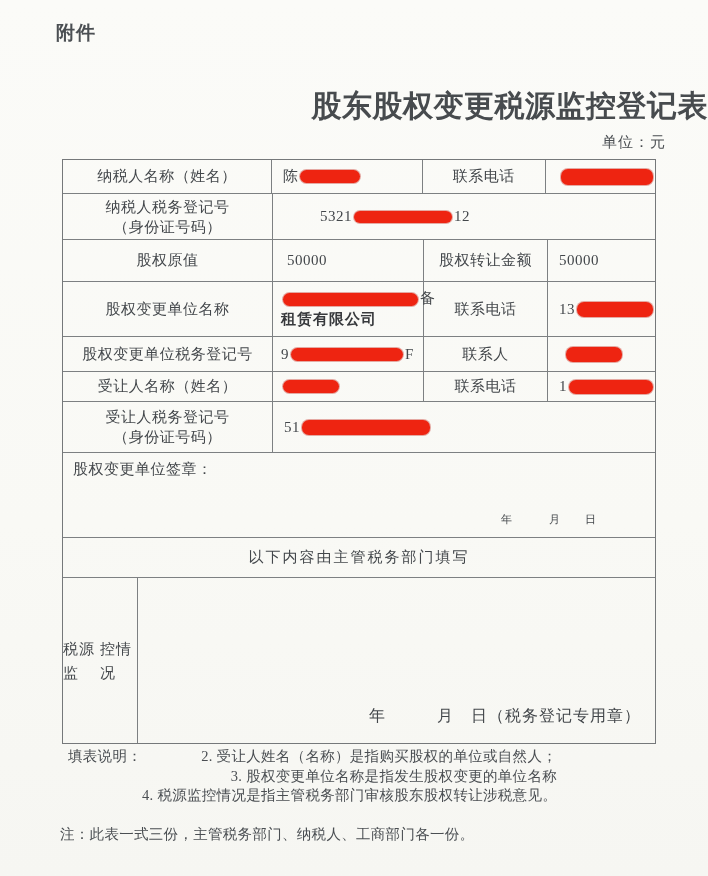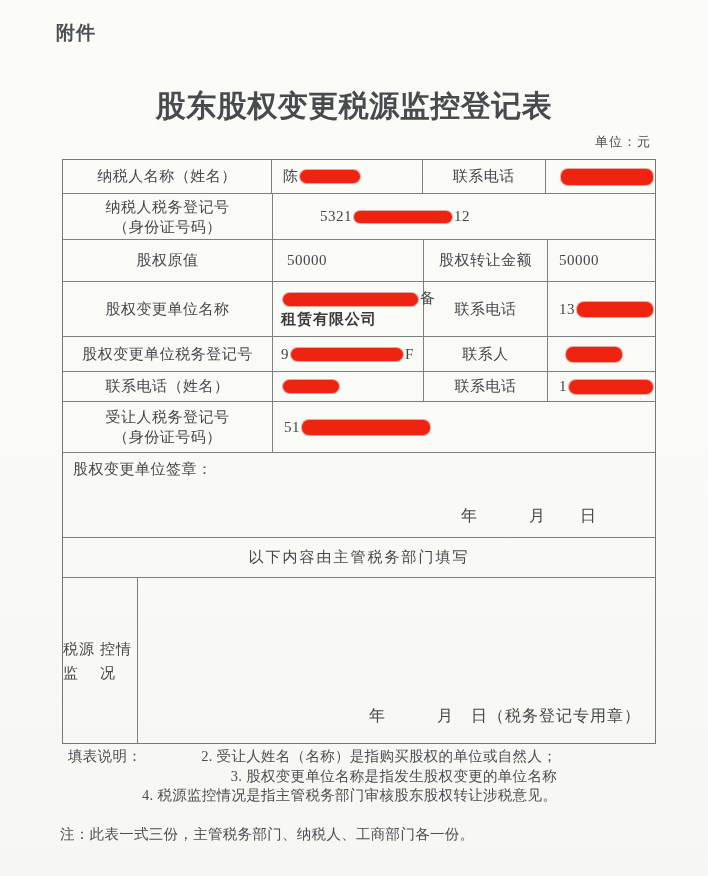--- a/index.html
+++ b/index.html
@@ -14,26 +14,26 @@
     background:linear-gradient(180deg,#fbfbf8 0%, #f9f9f5 60%, #f6f6f2 100%);
     overflow:hidden;
   }
   .attachment {
     position:absolute; left:56px; top:20px;
     font-family:"Liberation Sans","DejaVu Sans",sans-serif;
     font-size:19px; font-weight:600; color:#4b4f53; letter-spacing:1px;
   }
   .title {
     position:absolute; left:0; top:86px; width:708px;
-    text-align:center; font-size:30px; font-weight:600;
+    text-align:right; font-size:30px; font-weight:600;
     color:#474b4e; letter-spacing:0.5px;
   }
   .unit {
-    position:absolute; top:133px; right:57px;
-    font-size:13px; color:#4a4e52; letter-spacing:1px;
+    position:absolute; top:133px; right:42px;
+    font-size:15px; color:#4a4e52; letter-spacing:1px;
   }
   .tbl {
     position:absolute; left:62px; top:159px; width:594px;
     border:1px solid #75787a;
     font-size:15px;
   }
   .row { display:flex; border-bottom:1px solid #7d8082; position:relative; }
   .row:last-child { border-bottom:none; }
   .cell { border-right:1px solid #7d8082; display:flex; align-items:center; }
   .cell:last-child { border-right:none; }
@@ -50,21 +50,21 @@
     display:inline-block; vertical-align:middle;
     background:#ee2411; border-radius:7px;
     box-shadow:0 0 0 1px rgba(190,20,8,0.35);
     margin:0 2px;
   }
   .num { letter-spacing:0.5px; }
   .company-val { flex-direction:column; align-items:flex-start; justify-content:center; line-height:21px; }
   .company-l2 { font-weight:600; color:#37393c; letter-spacing:1px; }
   .sig-row { display:block; }
   .sig-label { position:absolute; left:10px; top:7px; letter-spacing:0.5px; }
-  .sig-date { position:absolute; right:58px; bottom:10px; font-size:16px; letter-spacing:1px; }
+  .sig-date { position:absolute; right:58px; bottom:10px; font-size:11px; letter-spacing:1px; }
   .center-row { justify-content:center; align-items:center; letter-spacing:2px; }
   .mon-label { width:75px; border-right:1px solid #7d8082; display:flex; flex-direction:row; justify-content:center; align-items:center; line-height:24px; letter-spacing:1px; }
   .mon-body { flex:1; position:relative; }
   .mon-date { position:absolute; right:14px; bottom:16px; font-size:16px; letter-spacing:1px; }
   .footer {
     position:absolute; left:68px; top:747px; width:600px;
     font-size:14.5px; line-height:19.5px; color:#4a4e52; letter-spacing:0.3px;text-align:right;
   }
   .notes-block { display:flex; }
   .notes-title { white-space:nowrap; }
@@ -134,21 +134,21 @@
         <span class="redact" style="width:112px;height:13px;"></span>
         <span>F</span>
       </div>
       <div class="cell c-label w3">联系人</div>
       <div class="cell c-val w4" style="padding-left:16px;">
         <span class="redact" style="width:56px;height:15px;"></span>
       </div>
     </div>
 
     <div class="row h-r6">
-      <div class="cell c-label w1">联系电话（姓名）</div>
+      <div class="cell c-label w1">受让人名称（姓名）</div>
       <div class="cell c-val w2" style="padding-left:8px;">
         <span class="redact" style="width:56px;height:13px;"></span>
       </div>
       <div class="cell c-label w3">联系电话</div>
       <div class="cell c-val w4 num">
         <span>1</span>
         <span class="redact" style="width:84px;height:14px;"></span>
       </div>
     </div>
 

